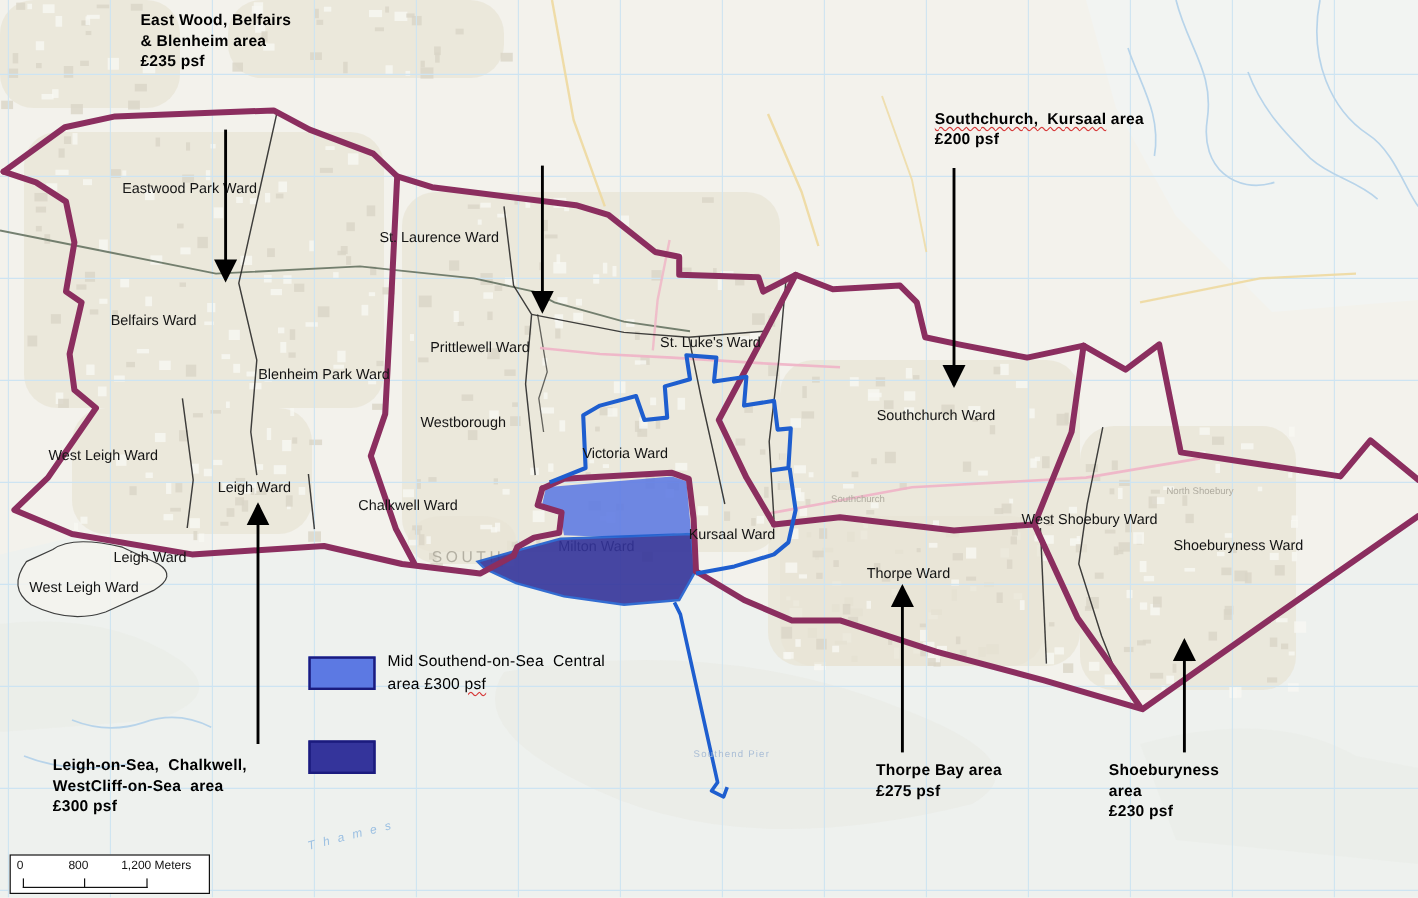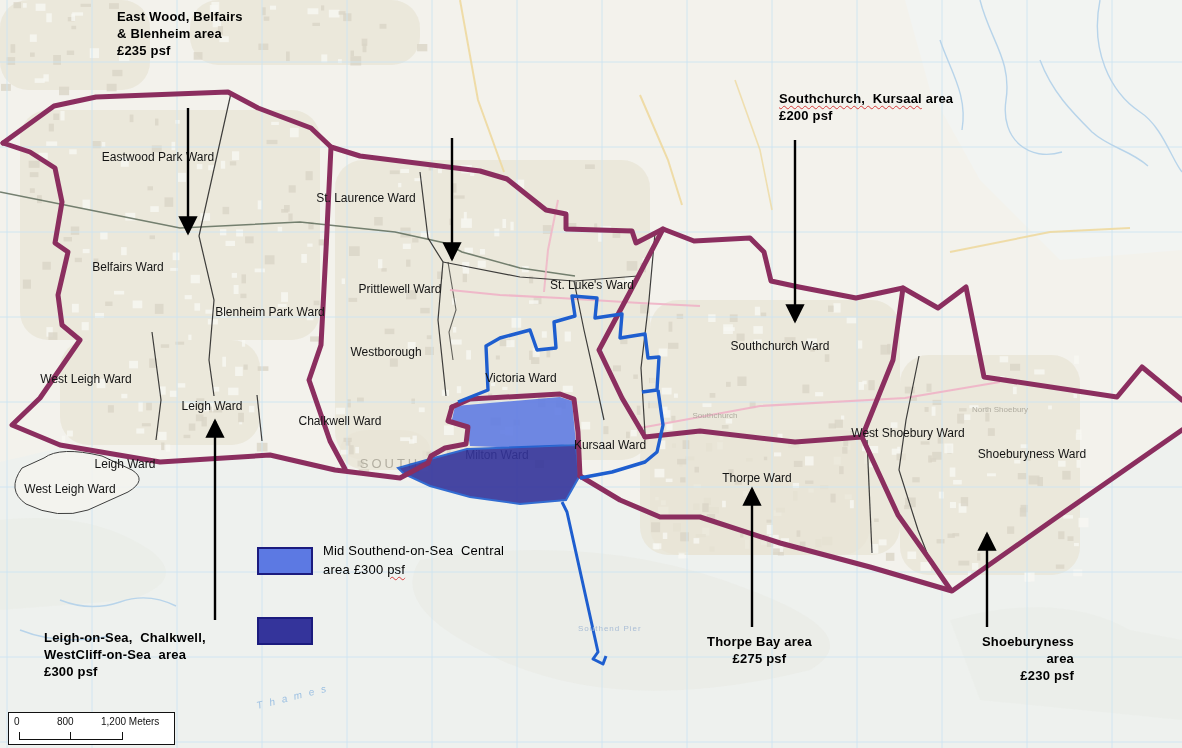--- a/index.html
+++ b/index.html
@@ -710,23 +710,23 @@
 </svg>
 
 <div class="overlay">
   <div class="ann" style="left:117px;top:8px;">East Wood, Belfairs
 &amp; Blenheim area
 £235 psf</div>
   <div class="ann" style="left:747px;top:90px;margin-left:32px;"><span class="wavy-red">Southchurch,  Kursaal</span><span> area</span><br><span>£200 psf</span></div>
   <div class="ann" style="left:44px;top:629px;">Leigh-on-Sea,  Chalkwell,
 WestCliff-on-Sea  area
 £300 psf</div>
-  <div class="ann" style="left:707px;top:633px;text-align:center;">Thorpe Bay area
+  <div class="ann" style="left:730px;top:633px;">Thorpe Bay area
 £275 psf</div>
-  <div class="ann" style="left:982px;top:633px;text-align:right;">Shoeburyness
+  <div class="ann" style="left:924px;top:633px;">Shoeburyness
 area
 £230 psf</div>
 
   <div class="swatch" id="swatch-mid" style="left: 257px; top: 547px; background: rgb(92, 121, 227);"></div>
   <div class="legend-text" style="left:323px;top:541px;"><span>Mid Southend-on-Sea  Central</span><br><span>area £300 </span><span class="wavy-red">psf</span></div>
 
   <div class="swatch" id="swatch-south" style="left: 257px; top: 617px; background: rgb(52, 52, 155);"></div>
 
   <div class="river-label">Thames</div>
   <div class="pier-label">Southend Pier</div>

